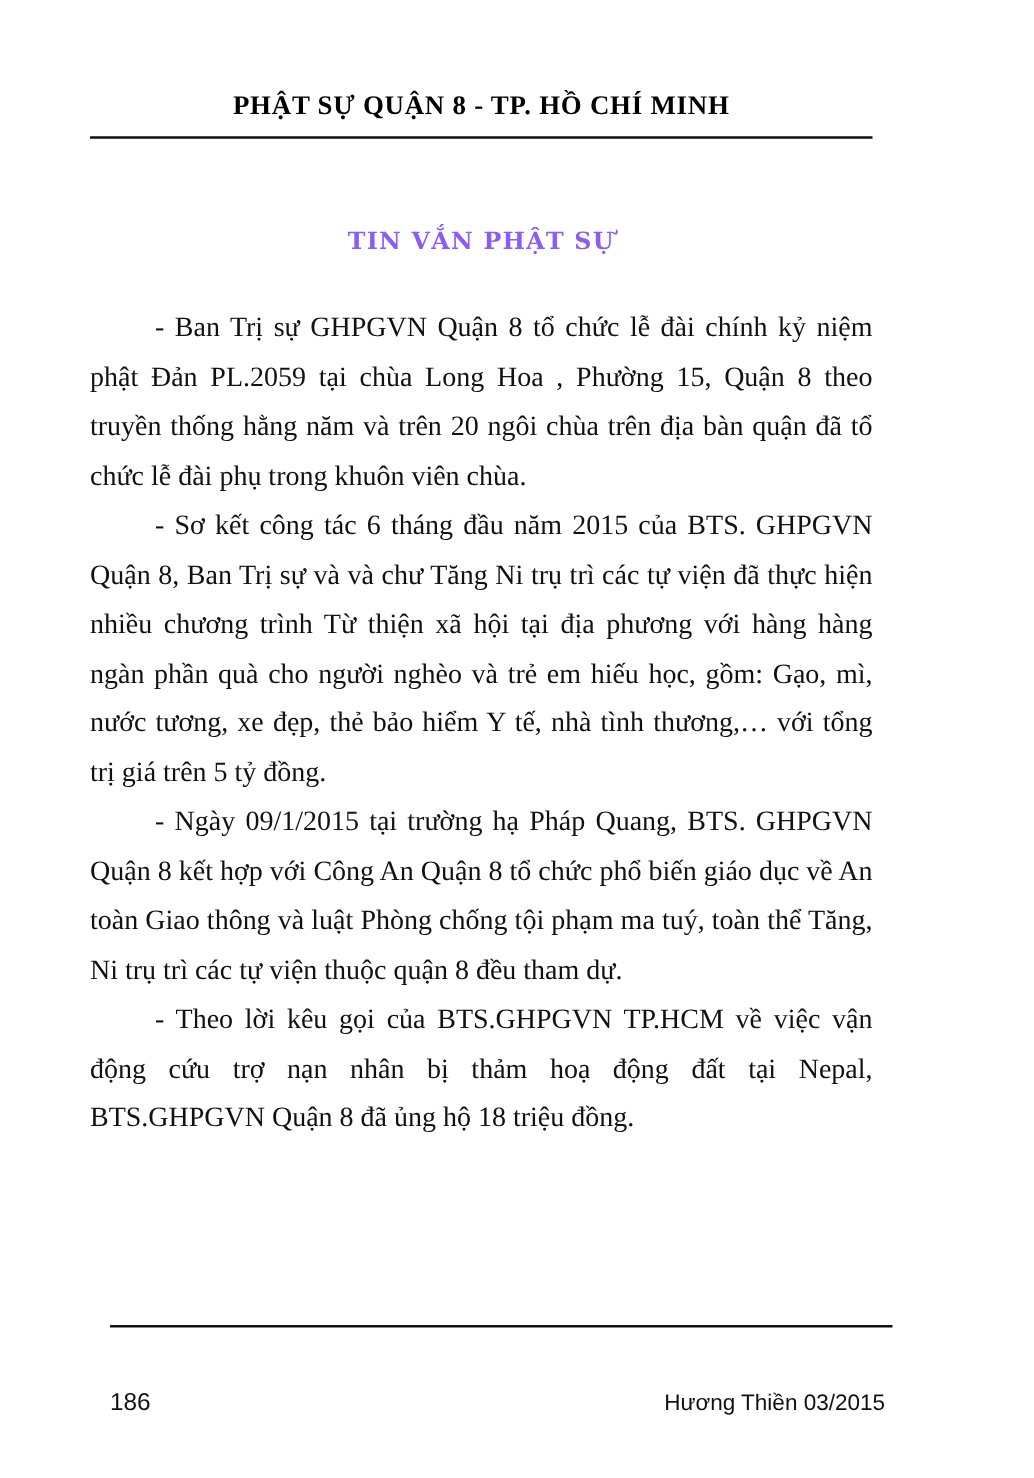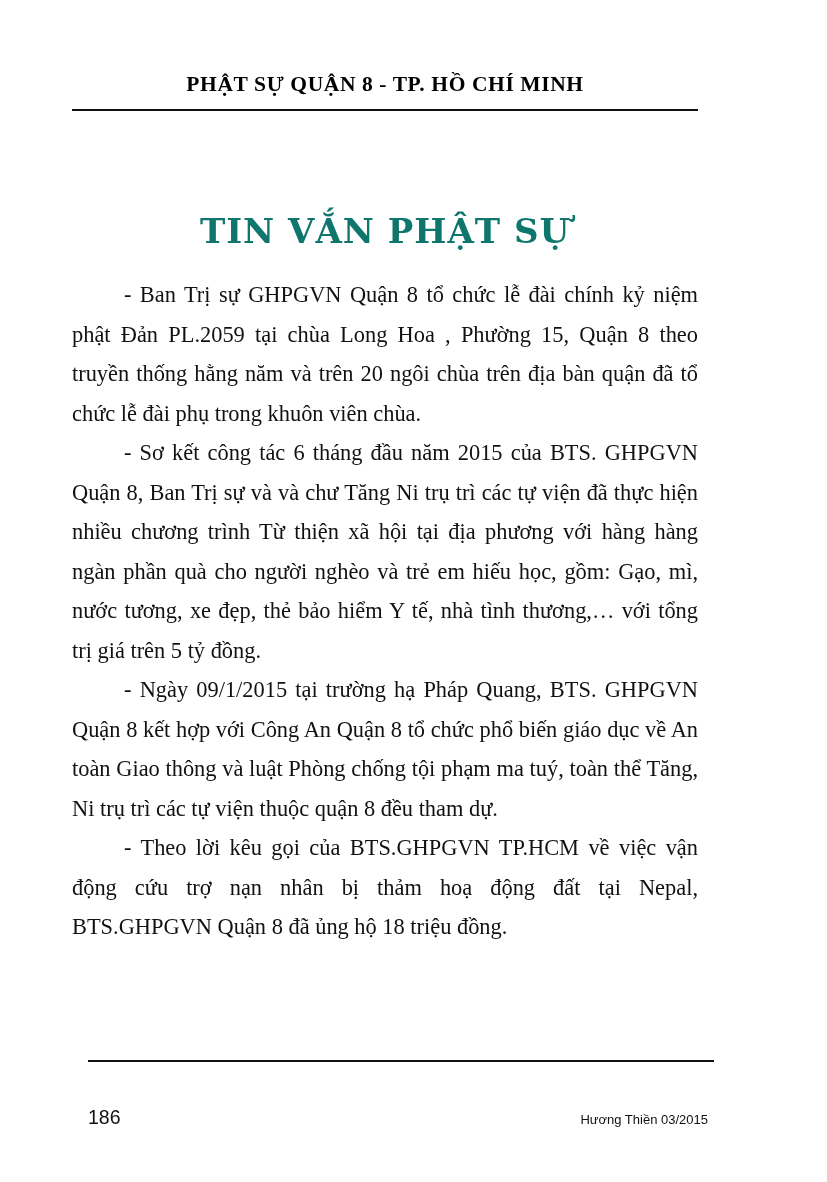--- a/index.html
+++ b/index.html
@@ -43,29 +43,29 @@
     border-top: 2.6px solid #111;
     width: 100%;
     margin-top: 0px;
   }
 
   
   .article-title {
     text-align: center;
     font-family: "DejaVu Serif", serif;
     font-weight: bold;
-    font-size: 34px;
+    font-size: 19px;
     letter-spacing: 1px;
-    margin-top: 100px;
-    color: #0f766e;
+    margin-top: 71px;
+    color: #8b5cf6;
   }
 
   
   .body-text {
-    margin-top: 24px;
+    margin-top: 38px;
     font-size: 22.4px;
     line-height: 39.5px;
     text-align: justify;
     color: #111;
   }
   .body-text p {
     margin: 0 0 0 0;
     text-indent: 52px;
     text-align: justify;
     text-justify: inter-word;
@@ -90,21 +90,21 @@
     font-family: "Liberation Sans", sans-serif;
     font-size: 19.5px;
     color: #111;
   }
   .footer-page {
     font-family: "Liberation Sans", sans-serif;
     font-size: 19.5px;
   }
   .footer-source {
     font-family: "Liberation Sans", sans-serif;
-    font-size: 13px;
+    font-size: 18px;
     padding-right: 6px;
     margin-top: 44px;
   }
 </style>
 </head>
 <body>
 
 <div class="page">
 
   <div class="content">

